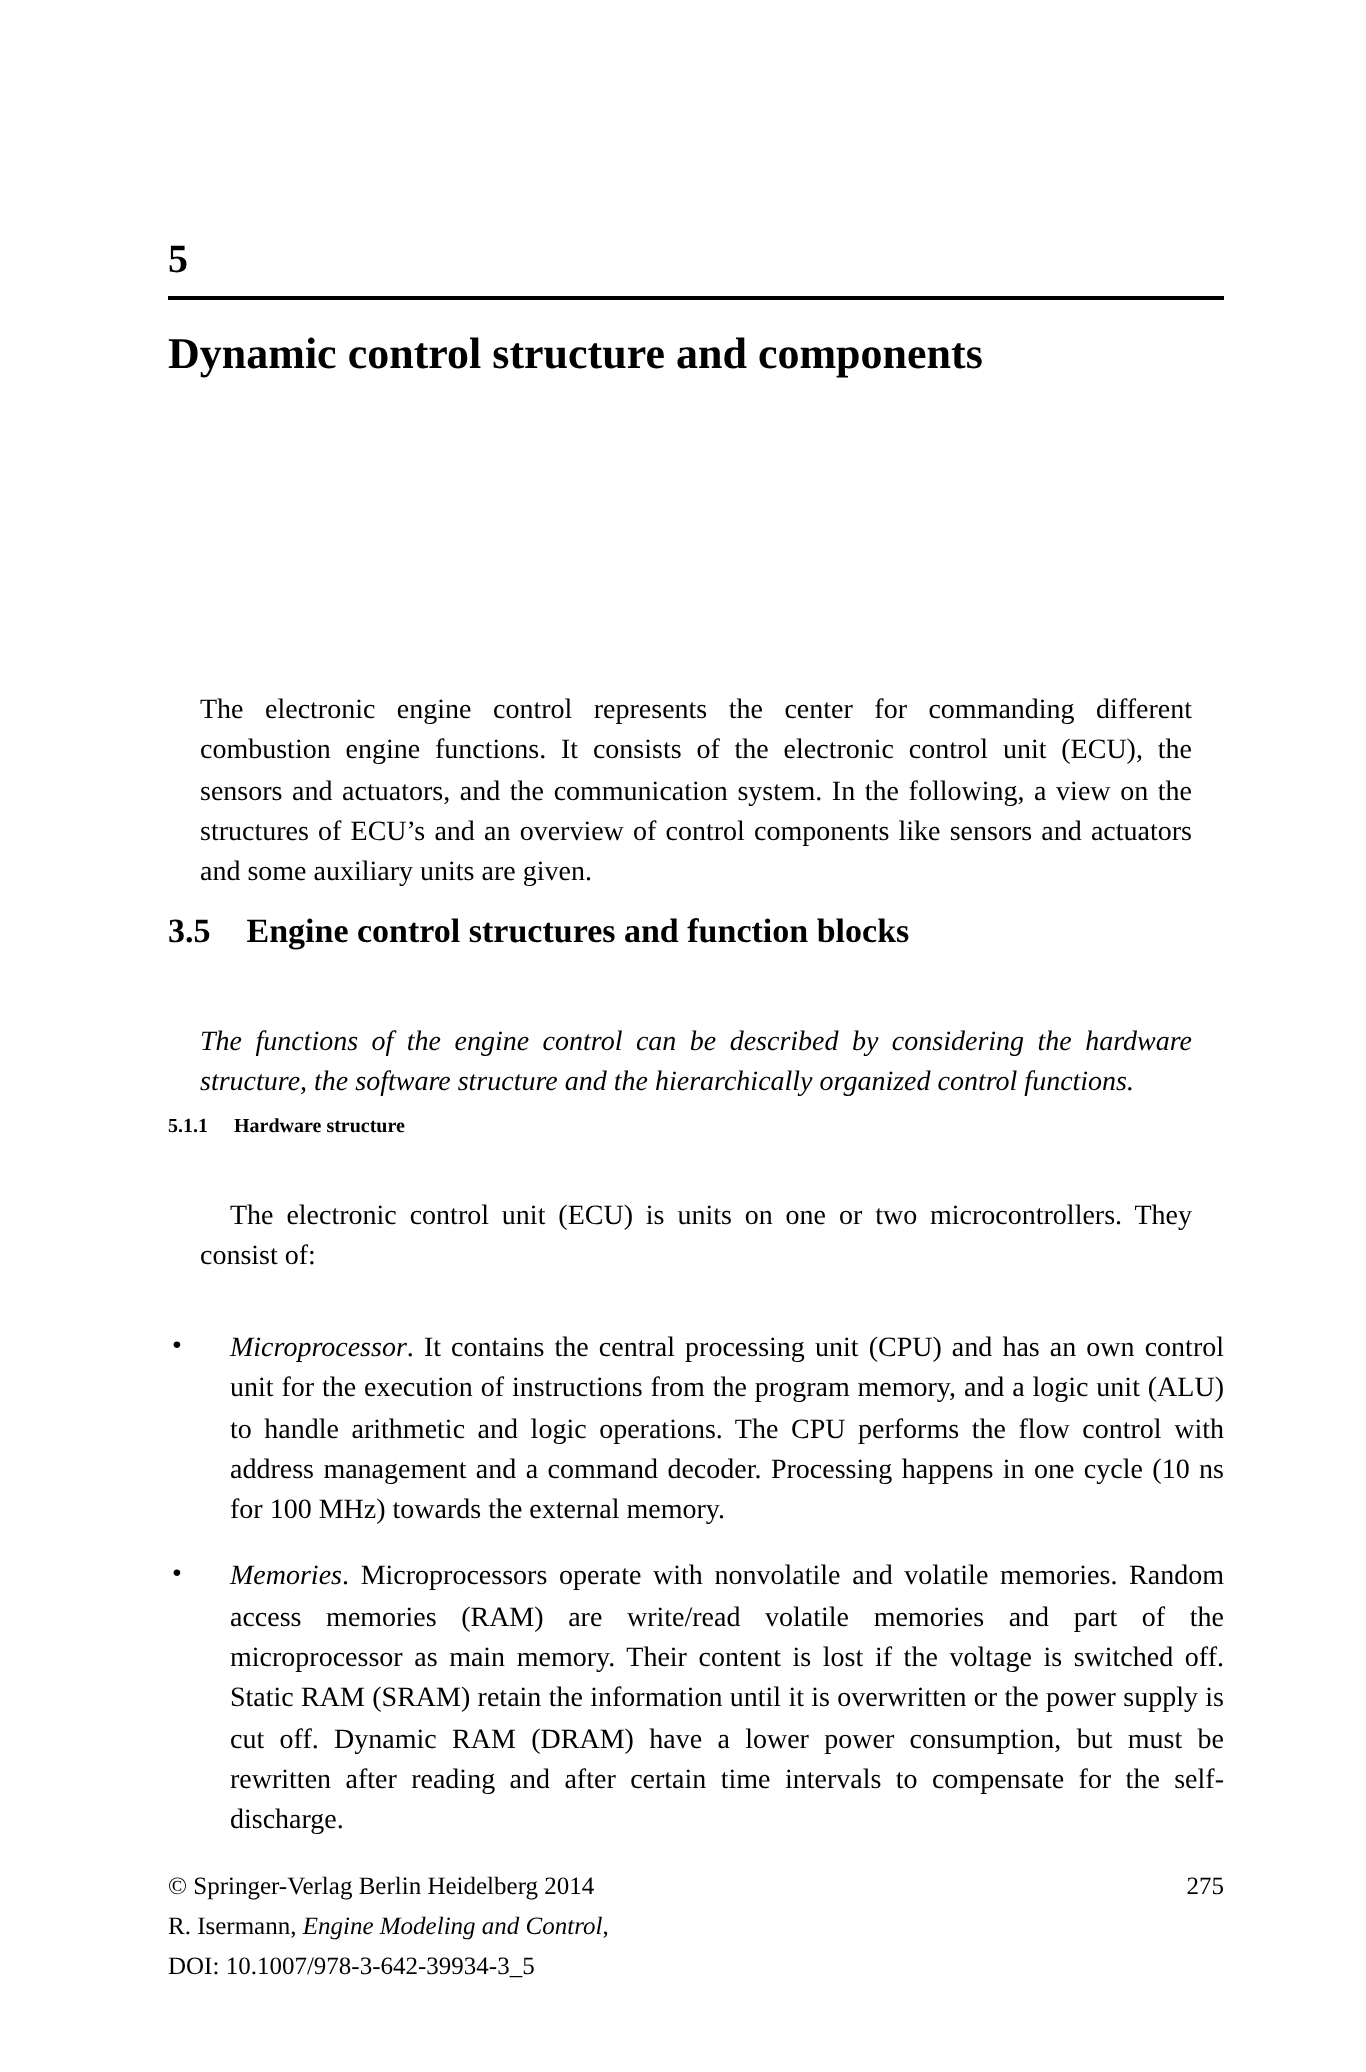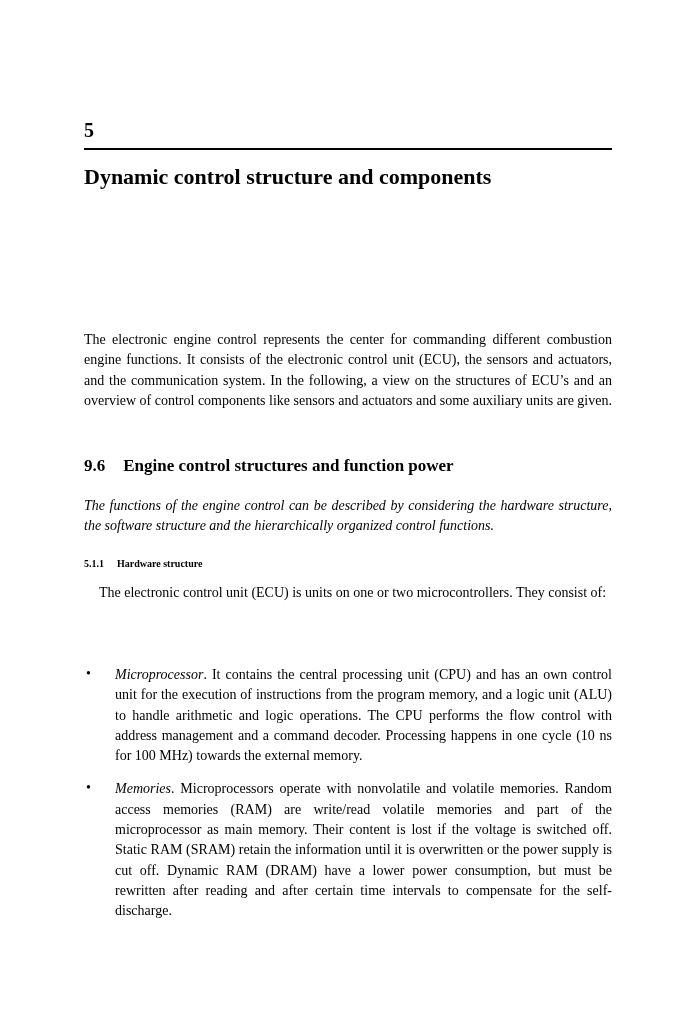--- a/index.html
+++ b/index.html
@@ -39,21 +39,21 @@
     line-height: 1.3;
   }
   
   .body-text {
     font-size: 14px;
     line-height: 20.3px;
     text-align: justify;
     text-justify: inter-word;
   }
   .intro { top: 330px; }
-  .intro p, .sec-para p, .subsec-para p { margin: 0; }
+  .intro p, .sec-para p, .subsec-para p { margin: 16px; }
 
   .sec-head {
     top: 455px;
     font-size: 17px;
     font-weight: bold;
     line-height: 22px;
   }
   .sec-head .head-num { margin-right: 18px; }
   .sec-para { top: 496px; font-style: italic; }
 
@@ -108,21 +108,21 @@
     <div class="chapter-number">5</div>
   </div>
 
   <h1 class="block chapter-title" style="margin:0;">Dynamic control structure and components</h1>
 
   <div class="block body-text intro">
     <p>The electronic engine control represents the center for commanding different combustion engine functions. It consists of the electronic control unit (ECU), the sensors and actuators, and the communication system. In the following, a view on the structures of ECU’s and an overview of control components like sensors and actuators and some auxiliary units are given.</p>
   </div>
 
   <h2 class="block sec-head" style="margin:0;">
-    <span class="head-num">9.6</span><span>Engine control structures and function power</span>
+    <span class="head-num">3.5</span><span>Engine control structures and function blocks</span>
   </h2>
 
   <div class="block body-text sec-para">
     <p>The functions of the engine control can be described by considering the hardware structure, the software structure and the hierarchically organized control functions.</p>
   </div>
 
   <h3 class="block subsec-head" style="margin:0;">
     <span class="head-num">5.1.1</span><span>Hardware structure</span>
   </h3>
 
@@ -132,14 +132,24 @@
 
   <ul class="block body-text bullet-list">
     <li>
       <span class="bullet-mark">•</span><span class="italic">Microprocessor</span><span>. It contains the central processing unit (CPU) and has an own control unit for the execution of instructions from the program memory, and a logic unit (ALU) to handle arithmetic and logic operations. The CPU performs the flow control with address management and a command decoder. Processing happens in one cycle (10 ns for 100 MHz) towards the external memory.</span>
     </li>
     <li>
       <span class="bullet-mark">•</span><span class="italic">Memories</span><span>. Microprocessors operate with nonvolatile and volatile memories. Random access memories (RAM) are write/read volatile memories and part of the microprocessor as main memory. Their content is lost if the voltage is switched off. Static RAM (SRAM) retain the information until it is overwritten or the power supply is cut off. Dynamic RAM (DRAM) have a lower power consumption, but must be rewritten after reading and after certain time intervals to compensate for the self-discharge.</span>
     </li>
   </ul>
 
+  <div class="block footer">
+    <div class="footer-line1">
+      <span>© Springer-Verlag Berlin Heidelberg 2014</span>
+      <span>275</span>
+    </div>
+    <div>
+      <span>R. Isermann, </span><span class="italic">Engine Modeling and Control</span><span>,</span>
+    </div>
+    <div>DOI: 10.1007/978-3-642-39934-3_5</div>
+  </div>
 
 </div>
 
 </body></html>

